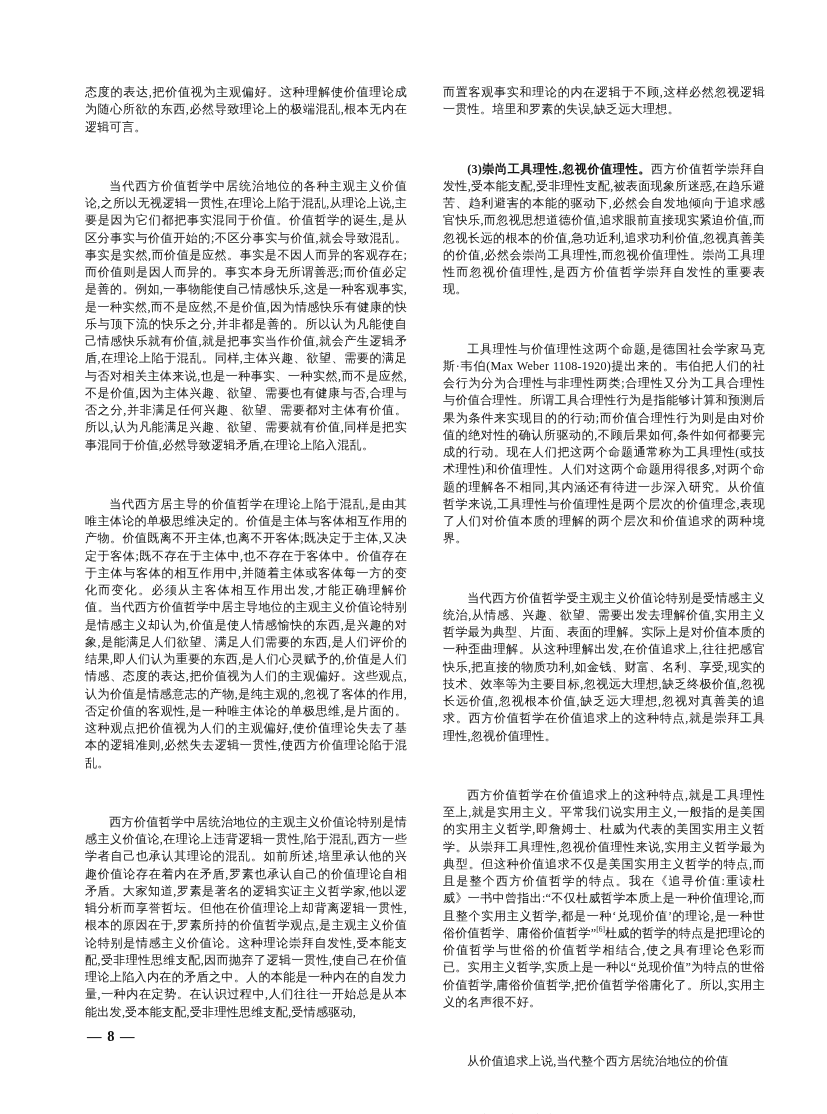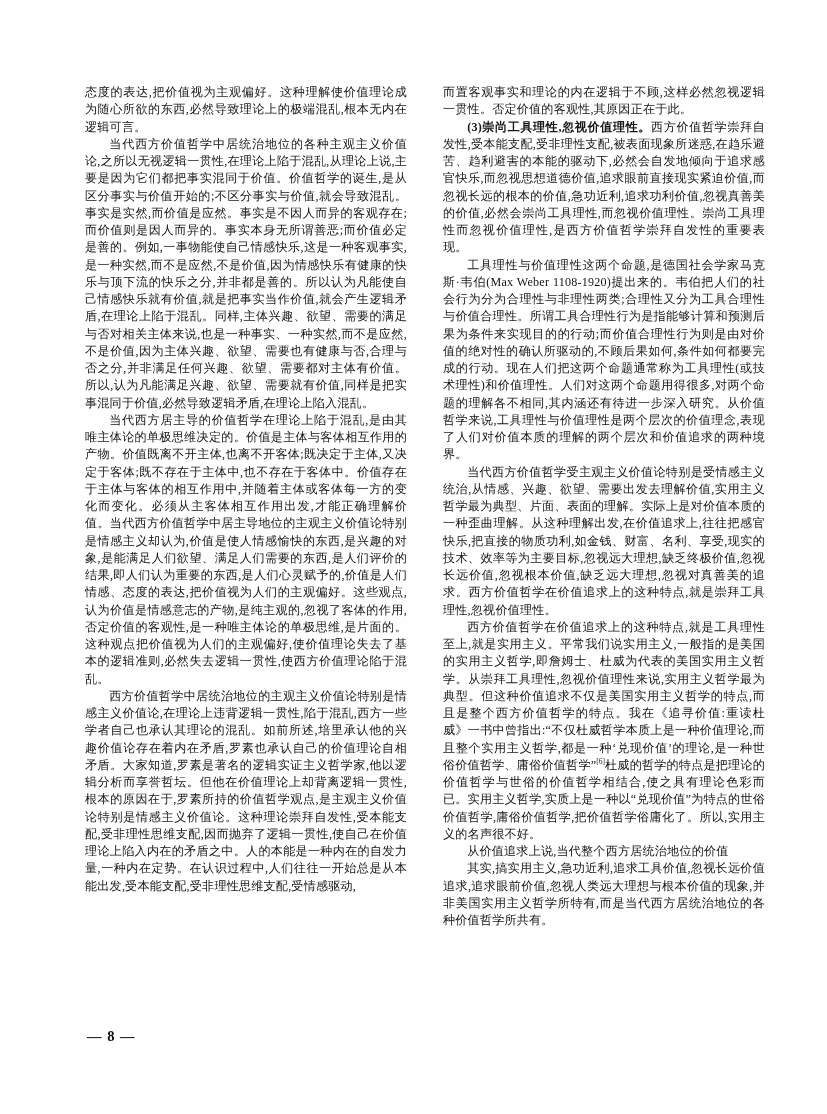--- a/index.html
+++ b/index.html
@@ -26,21 +26,21 @@
     flex:0 0 322px;
   }
   .col p{
     margin:0;
     text-align:justify;
     font-size:12.1px;
     line-height:17.25px;
     color:#151515;
     letter-spacing:0.2px;
   }
-  .col p.indent{ text-indent:2em; }
+  .col p.indent{ text-indent:2em;margin-top:42px; }
   .lead{
     font-weight:bold;
   }
   sup.ref{
     font-size:7.5px;
     line-height:0;
     vertical-align:super;
     letter-spacing:0;
   }
   .page-number{
@@ -61,21 +61,21 @@
   <div class="text-block">
 
     <div class="col">
       <p>态度的表达,把价值视为主观偏好。这种理解使价值理论成为随心所欲的东西,必然导致理论上的极端混乱,根本无内在逻辑可言。</p>
       <p class="indent">当代西方价值哲学中居统治地位的各种主观主义价值论,之所以无视逻辑一贯性,在理论上陷于混乱,从理论上说,主要是因为它们都把事实混同于价值。价值哲学的诞生,是从区分事实与价值开始的;不区分事实与价值,就会导致混乱。事实是实然,而价值是应然。事实是不因人而异的客观存在;而价值则是因人而异的。事实本身无所谓善恶;而价值必定是善的。例如,一事物能使自己情感快乐,这是一种客观事实,是一种实然,而不是应然,不是价值,因为情感快乐有健康的快乐与顶下流的快乐之分,并非都是善的。所以认为凡能使自己情感快乐就有价值,就是把事实当作价值,就会产生逻辑矛盾,在理论上陷于混乱。同样,主体兴趣、欲望、需要的满足与否对相关主体来说,也是一种事实、一种实然,而不是应然,不是价值,因为主体兴趣、欲望、需要也有健康与否,合理与否之分,并非满足任何兴趣、欲望、需要都对主体有价值。所以,认为凡能满足兴趣、欲望、需要就有价值,同样是把实事混同于价值,必然导致逻辑矛盾,在理论上陷入混乱。</p>
       <p class="indent">当代西方居主导的价值哲学在理论上陷于混乱,是由其唯主体论的单极思维决定的。价值是主体与客体相互作用的产物。价值既离不开主体,也离不开客体;既决定于主体,又决定于客体;既不存在于主体中,也不存在于客体中。价值存在于主体与客体的相互作用中,并随着主体或客体每一方的变化而变化。必须从主客体相互作用出发,才能正确理解价值。当代西方价值哲学中居主导地位的主观主义价值论特别是情感主义却认为,价值是使人情感愉快的东西,是兴趣的对象,是能满足人们欲望、满足人们需要的东西,是人们评价的结果,即人们认为重要的东西,是人们心灵赋予的,价值是人们情感、态度的表达,把价值视为人们的主观偏好。这些观点,认为价值是情感意志的产物,是纯主观的,忽视了客体的作用,否定价值的客观性,是一种唯主体论的单极思维,是片面的。这种观点把价值视为人们的主观偏好,使价值理论失去了基本的逻辑准则,必然失去逻辑一贯性,使西方价值理论陷于混乱。</p>
       <p class="indent">西方价值哲学中居统治地位的主观主义价值论特别是情感主义价值论,在理论上违背逻辑一贯性,陷于混乱,西方一些学者自己也承认其理论的混乱。如前所述,培里承认他的兴趣价值论存在着内在矛盾,罗素也承认自己的价值理论自相矛盾。大家知道,罗素是著名的逻辑实证主义哲学家,他以逻辑分析而享誉哲坛。但他在价值理论上却背离逻辑一贯性,根本的原因在于,罗素所持的价值哲学观点,是主观主义价值论特别是情感主义价值论。这种理论崇拜自发性,受本能支配,受非理性思维支配,因而抛弃了逻辑一贯性,使自己在价值理论上陷入内在的矛盾之中。人的本能是一种内在的自发力量,一种内在定势。在认识过程中,人们往往一开始总是从本能出发,受本能支配,受非理性思维支配,受情感驱动,</p>
     </div>
 
     <div class="col">
-      <p>而置客观事实和理论的内在逻辑于不顾,这样必然忽视逻辑一贯性。否定价值的客观性,其原因正在于此。</p>
+      <p>而置客观事实和理论的内在逻辑于不顾,这样必然忽视逻辑一贯性。培里和罗素的失误,缺乏远大理想。</p>
       <p class="indent"><span class="lead">(3)崇尚工具理性,忽视价值理性。</span><span>西方价值哲学崇拜自发性,受本能支配,受非理性支配,被表面现象所迷惑,在趋乐避苦、趋利避害的本能的驱动下,必然会自发地倾向于追求感官快乐,而忽视思想道德价值,追求眼前直接现实紧迫价值,而忽视长远的根本的价值,急功近利,追求功利价值,忽视真善美的价值,必然会崇尚工具理性,而忽视价值理性。崇尚工具理性而忽视价值理性,是西方价值哲学崇拜自发性的重要表现。</span></p>
       <p class="indent">工具理性与价值理性这两个命题,是德国社会学家马克斯·韦伯(Max Weber 1108-1920)提出来的。韦伯把人们的社会行为分为合理性与非理性两类;合理性又分为工具合理性与价值合理性。所谓工具合理性行为是指能够计算和预测后果为条件来实现目的的行动;而价值合理性行为则是由对价值的绝对性的确认所驱动的,不顾后果如何,条件如何都要完成的行动。现在人们把这两个命题通常称为工具理性(或技术理性)和价值理性。人们对这两个命题用得很多,对两个命题的理解各不相同,其内涵还有待进一步深入研究。从价值哲学来说,工具理性与价值理性是两个层次的价值理念,表现了人们对价值本质的理解的两个层次和价值追求的两种境界。</p>
       <p class="indent">当代西方价值哲学受主观主义价值论特别是受情感主义统治,从情感、兴趣、欲望、需要出发去理解价值,实用主义哲学最为典型、片面、表面的理解。实际上是对价值本质的一种歪曲理解。从这种理解出发,在价值追求上,往往把感官快乐,把直接的物质功利,如金钱、财富、名利、享受,现实的技术、效率等为主要目标,忽视远大理想,缺乏终极价值,忽视长远价值,忽视根本价值,缺乏远大理想,忽视对真善美的追求。西方价值哲学在价值追求上的这种特点,就是崇拜工具理性,忽视价值理性。</p>
       <p class="indent"><span>西方价值哲学在价值追求上的这种特点,就是工具理性至上,就是实用主义。平常我们说实用主义,一般指的是美国的实用主义哲学,即詹姆士、杜威为代表的美国实用主义哲学。从崇拜工具理性,忽视价值理性来说,实用主义哲学最为典型。但这种价值追求不仅是美国实用主义哲学的特点,而且是整个西方价值哲学的特点。我在《追寻价值:重读杜威》一书中曾指出:“不仅杜威哲学本质上是一种价值理论,而且整个实用主义哲学,都是一种‘兑现价值’的理论,是一种世俗价值哲学、庸俗价值哲学”</span><sup class="ref">[6]</sup><span>杜威的哲学的特点是把理论的价值哲学与世俗的价值哲学相结合,使之具有理论色彩而已。实用主义哲学,实质上是一种以“兑现价值”为特点的世俗价值哲学,庸俗价值哲学,把价值哲学俗庸化了。所以,实用主义的名声很不好。</span></p>
       <p class="indent">从价值追求上说,当代整个西方居统治地位的价值</p>
       <p class="indent">其实,搞实用主义,急功近利,追求工具价值,忽视长远价值追求,追求眼前价值,忽视人类远大理想与根本价值的现象,并非美国实用主义哲学所特有,而是当代西方居统治地位的各种价值哲学所共有。</p>
     </div>
 
   </div>
 

